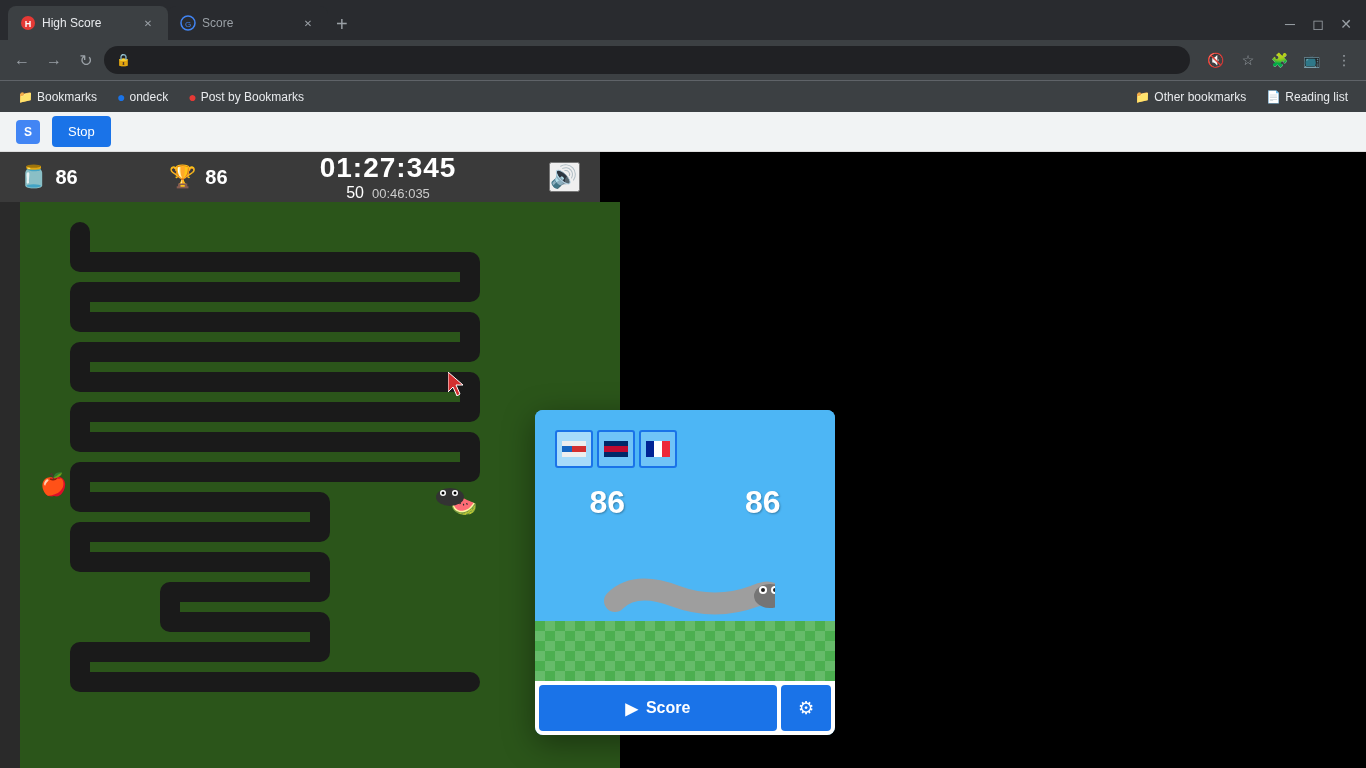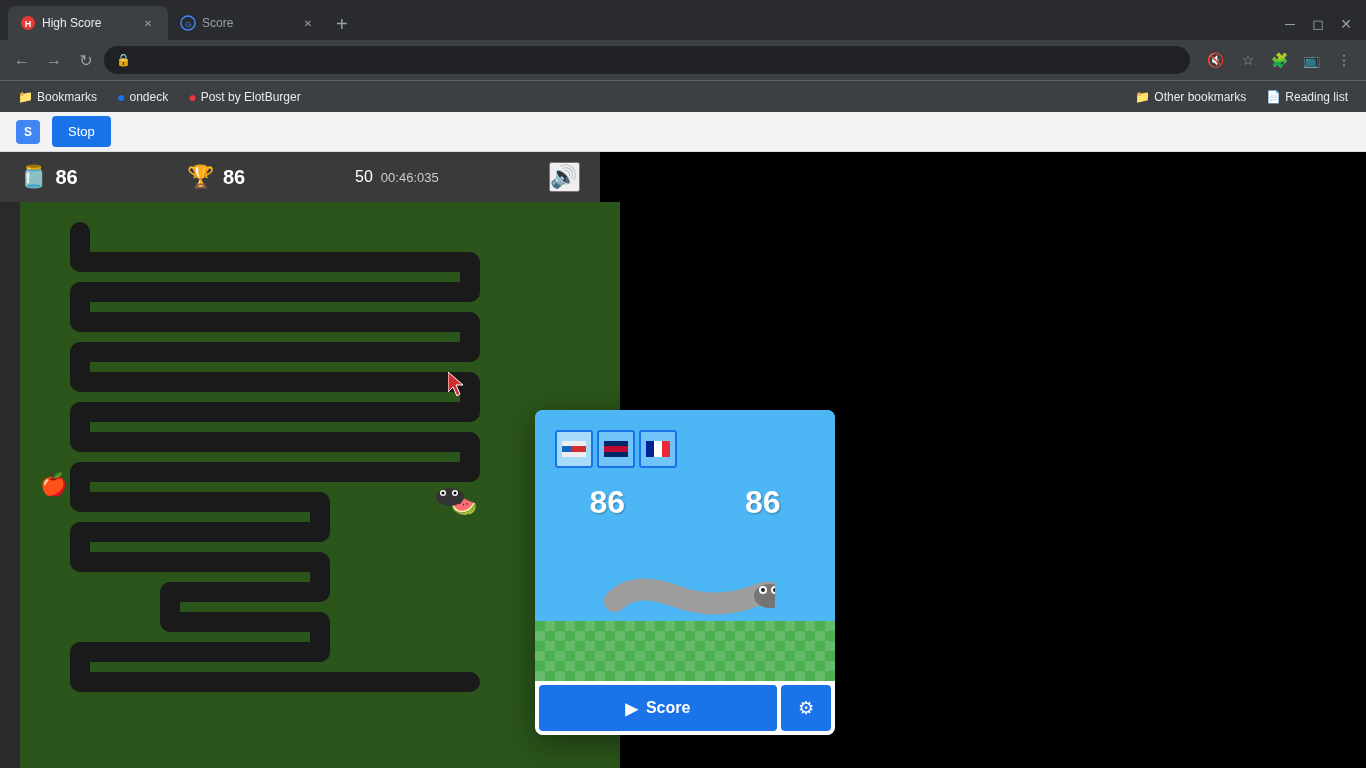--- a/index.html
+++ b/index.html
@@ -140,21 +140,21 @@
     <div class="bookmark-item">
       <span>📁</span>
       <span>Bookmarks</span>
     </div>
     <div class="bookmark-item">
       <span style="color:#1a73e8; font-size:14px;">●</span>
       <span>ondeck</span>
     </div>
     <div class="bookmark-item">
       <span style="color:#e53935; font-size:14px;">●</span>
-      <span>Post by ElotBurger</span>
+      <span>Post by Bookmarks</span>
     </div>
     <div class="bookmark-separator"></div>
     <div class="bookmark-other">
       <div class="bookmark-item">
         <span>📁</span>
         <span>Other bookmarks</span>
       </div>
       <div class="bookmark-item">
         <span>📄</span>
         <span>Reading list</span>
@@ -179,20 +179,21 @@
           <span class="score-icon">🫙</span>
           <span class="score-value">86</span>
         </div>
 
         <div class="score-section">
           <span class="score-icon">🏆</span>
           <span class="score-value">86</span>
         </div>
 
         <div class="timer-section">
+          <span class="main-timer">01:27:345</span>
           <div class="sub-timer-row">
             <span class="sub-score">50</span>
             <span class="sub-timer">00:46:035</span>
           </div>
         </div>
 
         <button class="audio-btn">🔊</button>
       </div>
 
       <div class="game-board" style="position:relative; background:#2d5a1b; width:100%; flex:1; overflow:hidden;">

